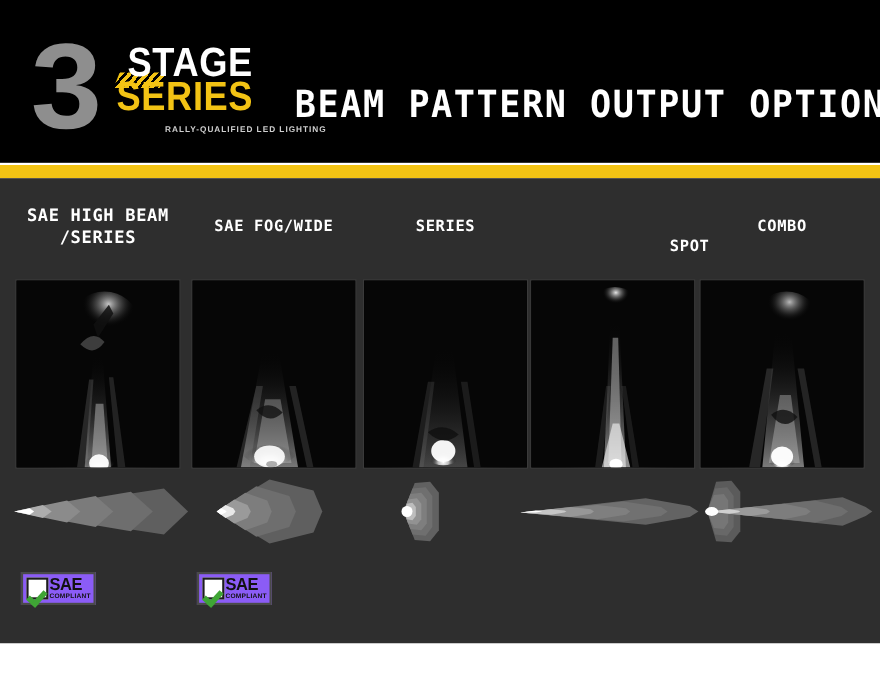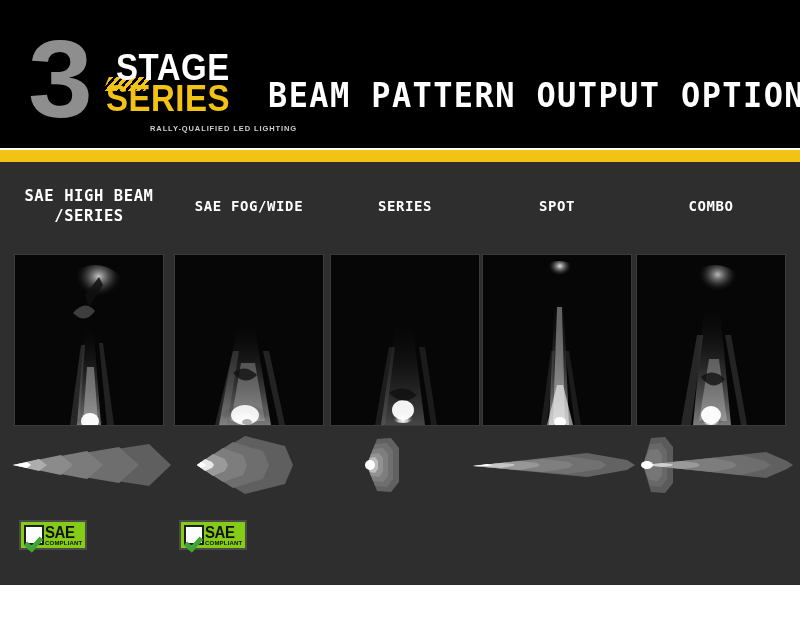--- a/index.html
+++ b/index.html
@@ -21,21 +21,21 @@
   .logo-three{
     position:absolute;left:0;top:-2px;
     font-size:104px;line-height:96px;
     font-weight:bold;color:#8e8e8e;
     font-family:"Liberation Sans","DejaVu Sans",sans-serif;
     letter-spacing:-4px;
     transform:scaleX(1.12) scaleY(1.06);
     transform-origin:left top;
   }
   .logo-words{
-    position:absolute;left:72px;top:23px;width:160px;height:84px;
+    position:absolute;left:72px;top:12px;width:160px;height:84px;
   }
   .logo-stage{
     position:absolute;left:16px;top:0;
     color:#ffffff;font-weight:bold;
     font-size:26px;line-height:26px;letter-spacing:0.5px;
     transform:scaleY(1.12);transform-origin:left top;
   }
   .logo-stage .cap{font-size:33px;}
   .logo-series{
     position:absolute;left:6px;top:31px;
@@ -95,21 +95,21 @@
   .col-label{
     position:absolute;top:24px;left:-14px;width:176px;
     text-align:center;color:#ffffff;
     font-size:15px;line-height:20px;letter-spacing:0.6px;
     font-family:"DejaVu Sans Mono","Liberation Mono",monospace;
     font-weight:bold;
   }
   .col.c0 .col-label{font-size:15.5px;}
   .col.c1 .col-label{font-size:14px;top:34px;}
   .col.c2 .col-label{font-size:14px;top:34px;}
-  .col.c3 .col-label{font-size:14px;top:34px;}
+  .col.c3 .col-label{font-size:14px;top:52px;text-align:right;}
   .col.c4 .col-label{font-size:14px;top:34px;}
 
   
   .photo{
     position:absolute;top:93px;left:0;width:148px;height:170px;
     background:#050505;overflow:hidden;
     box-shadow:0 0 0 1px #3a3a3a;
   }
   .photo .sky{
     position:absolute;left:0;top:0;width:100%;height:100%;
@@ -124,21 +124,21 @@
   
   .beamwrap{
     position:absolute;top:272px;left:-16px;width:180px;height:62px;
   }
   .beamwrap svg{display:block;}
 
   
   .sae{
     position:absolute;top:358px;left:4px;
     width:68px;height:30px;
-    background:#84cc16;
+    background:#8b5cf6;
     border:2px solid #4a4a4a;
     box-sizing:border-box;
     display:flex;align-items:center;
   }
   .sae .chkbox{
     width:20px;height:20px;margin-left:3px;
     border:2px solid #1d1d1d;box-sizing:border-box;
     background:#ffffff;position:relative;flex:none;
   }
   .sae .chkbox:after{

